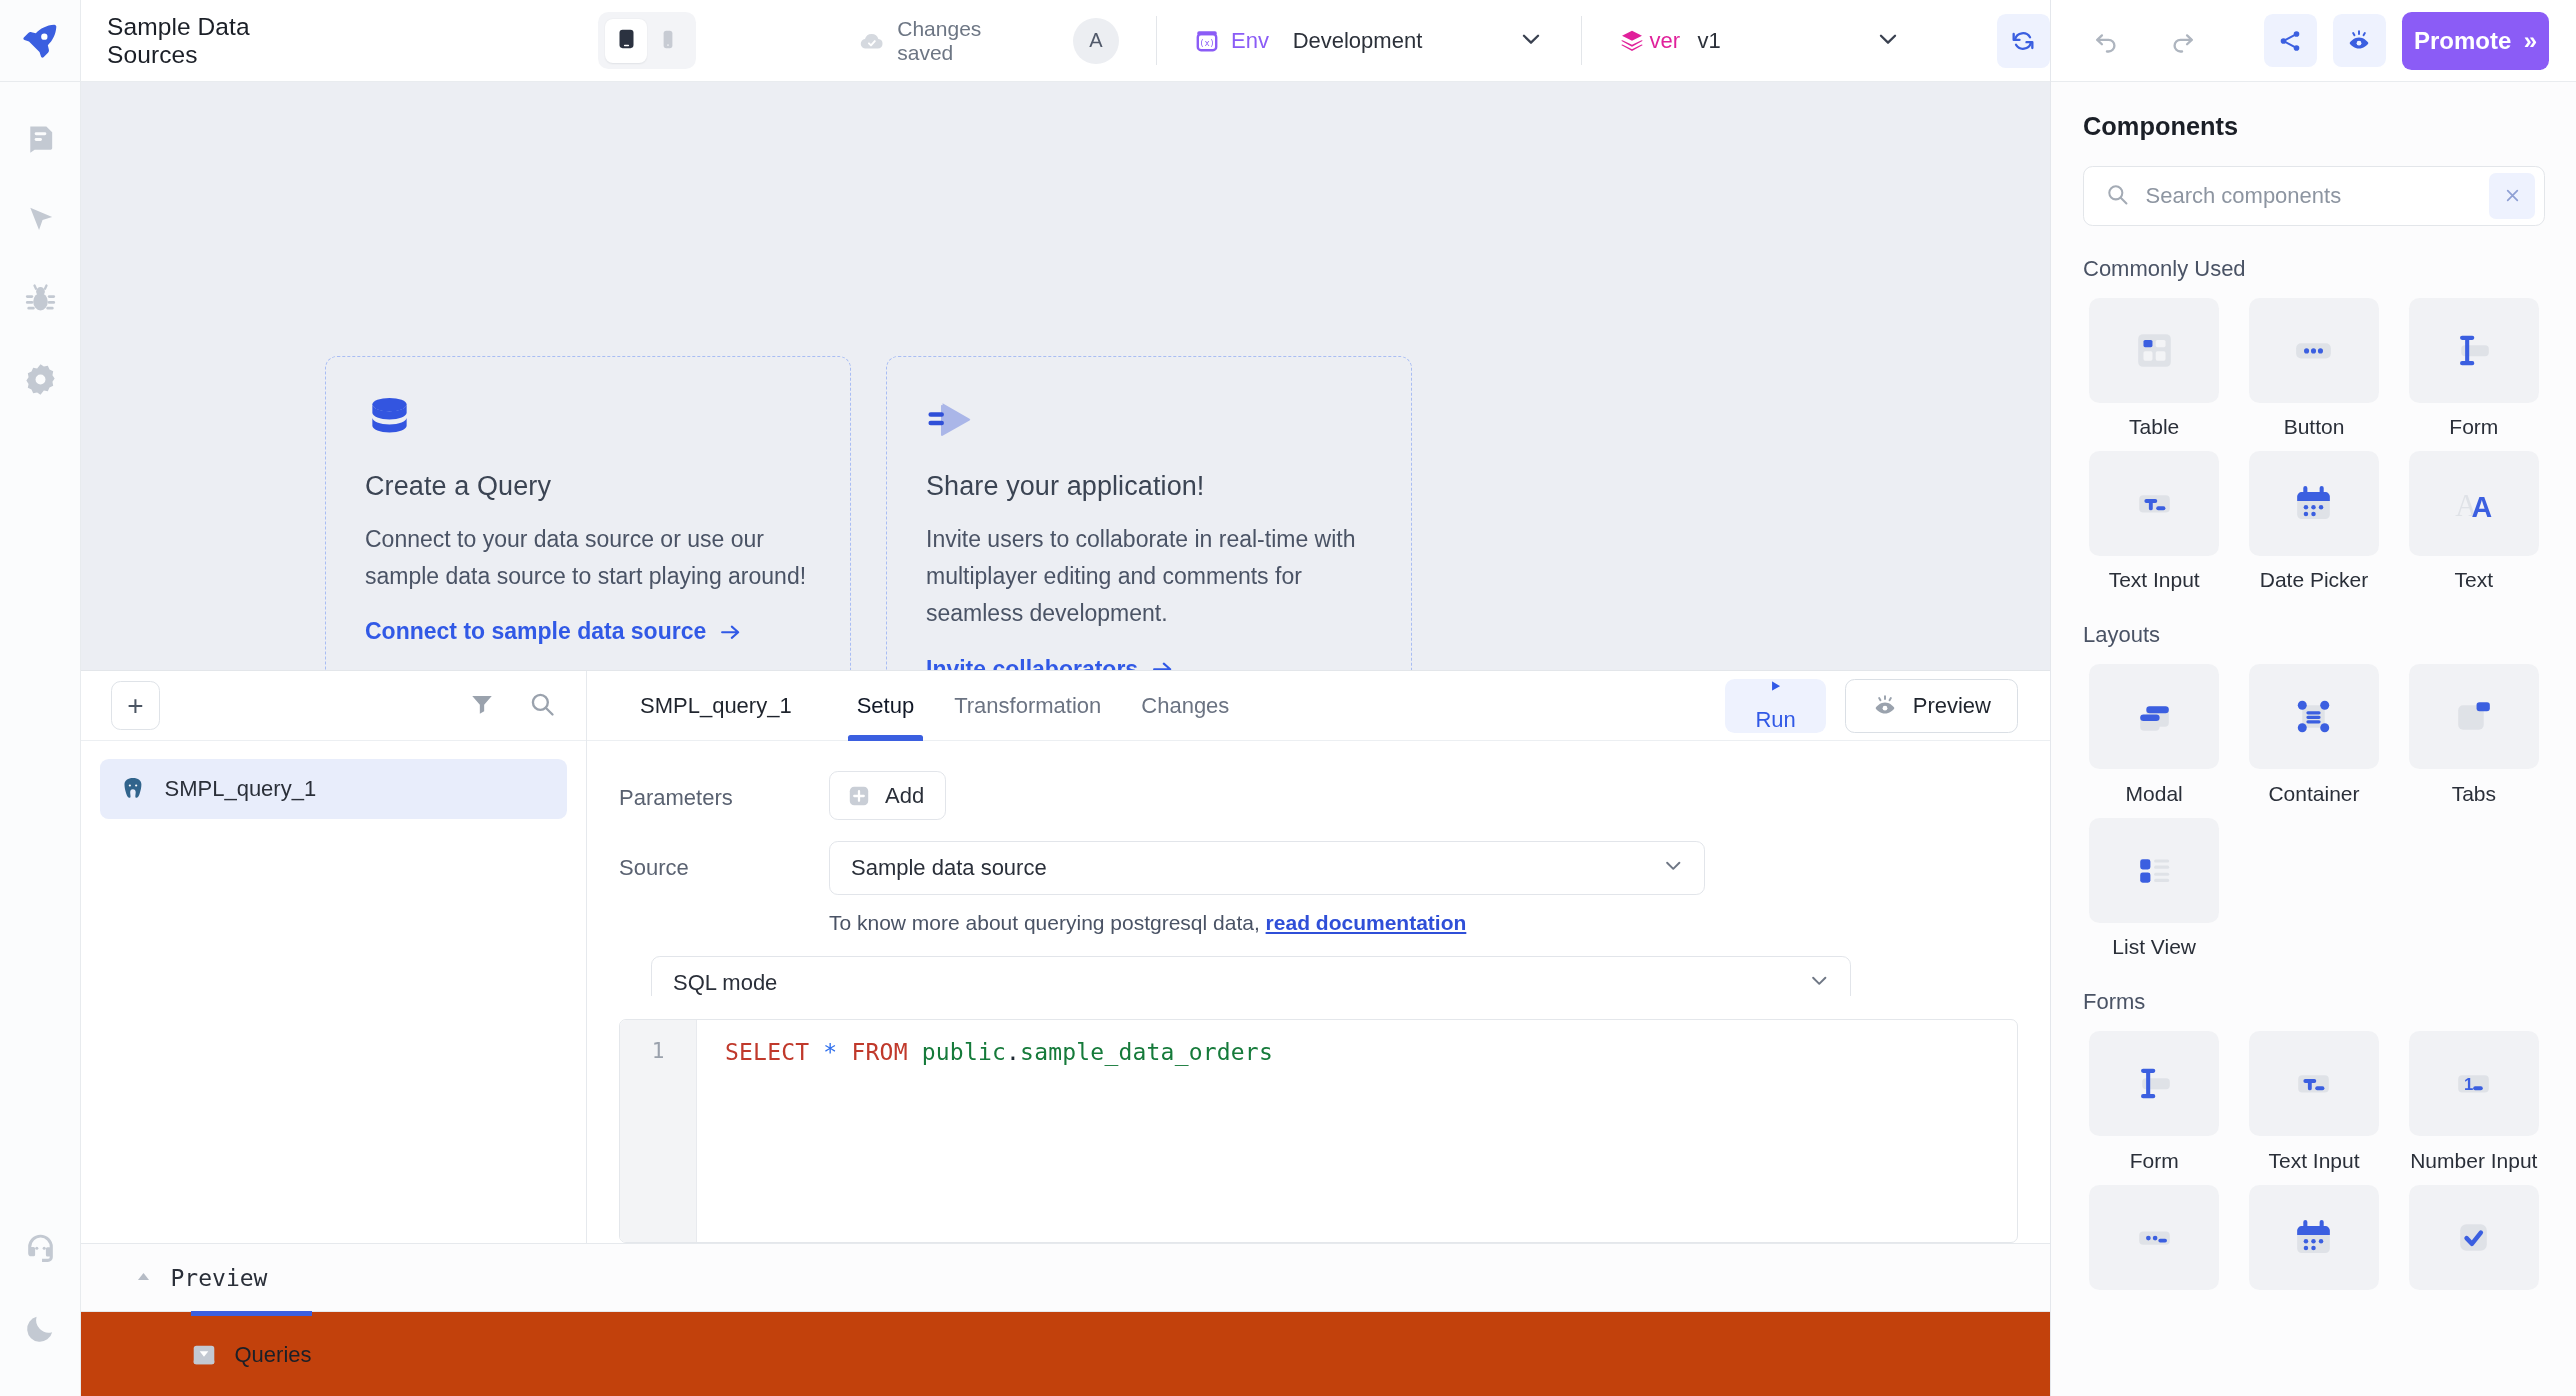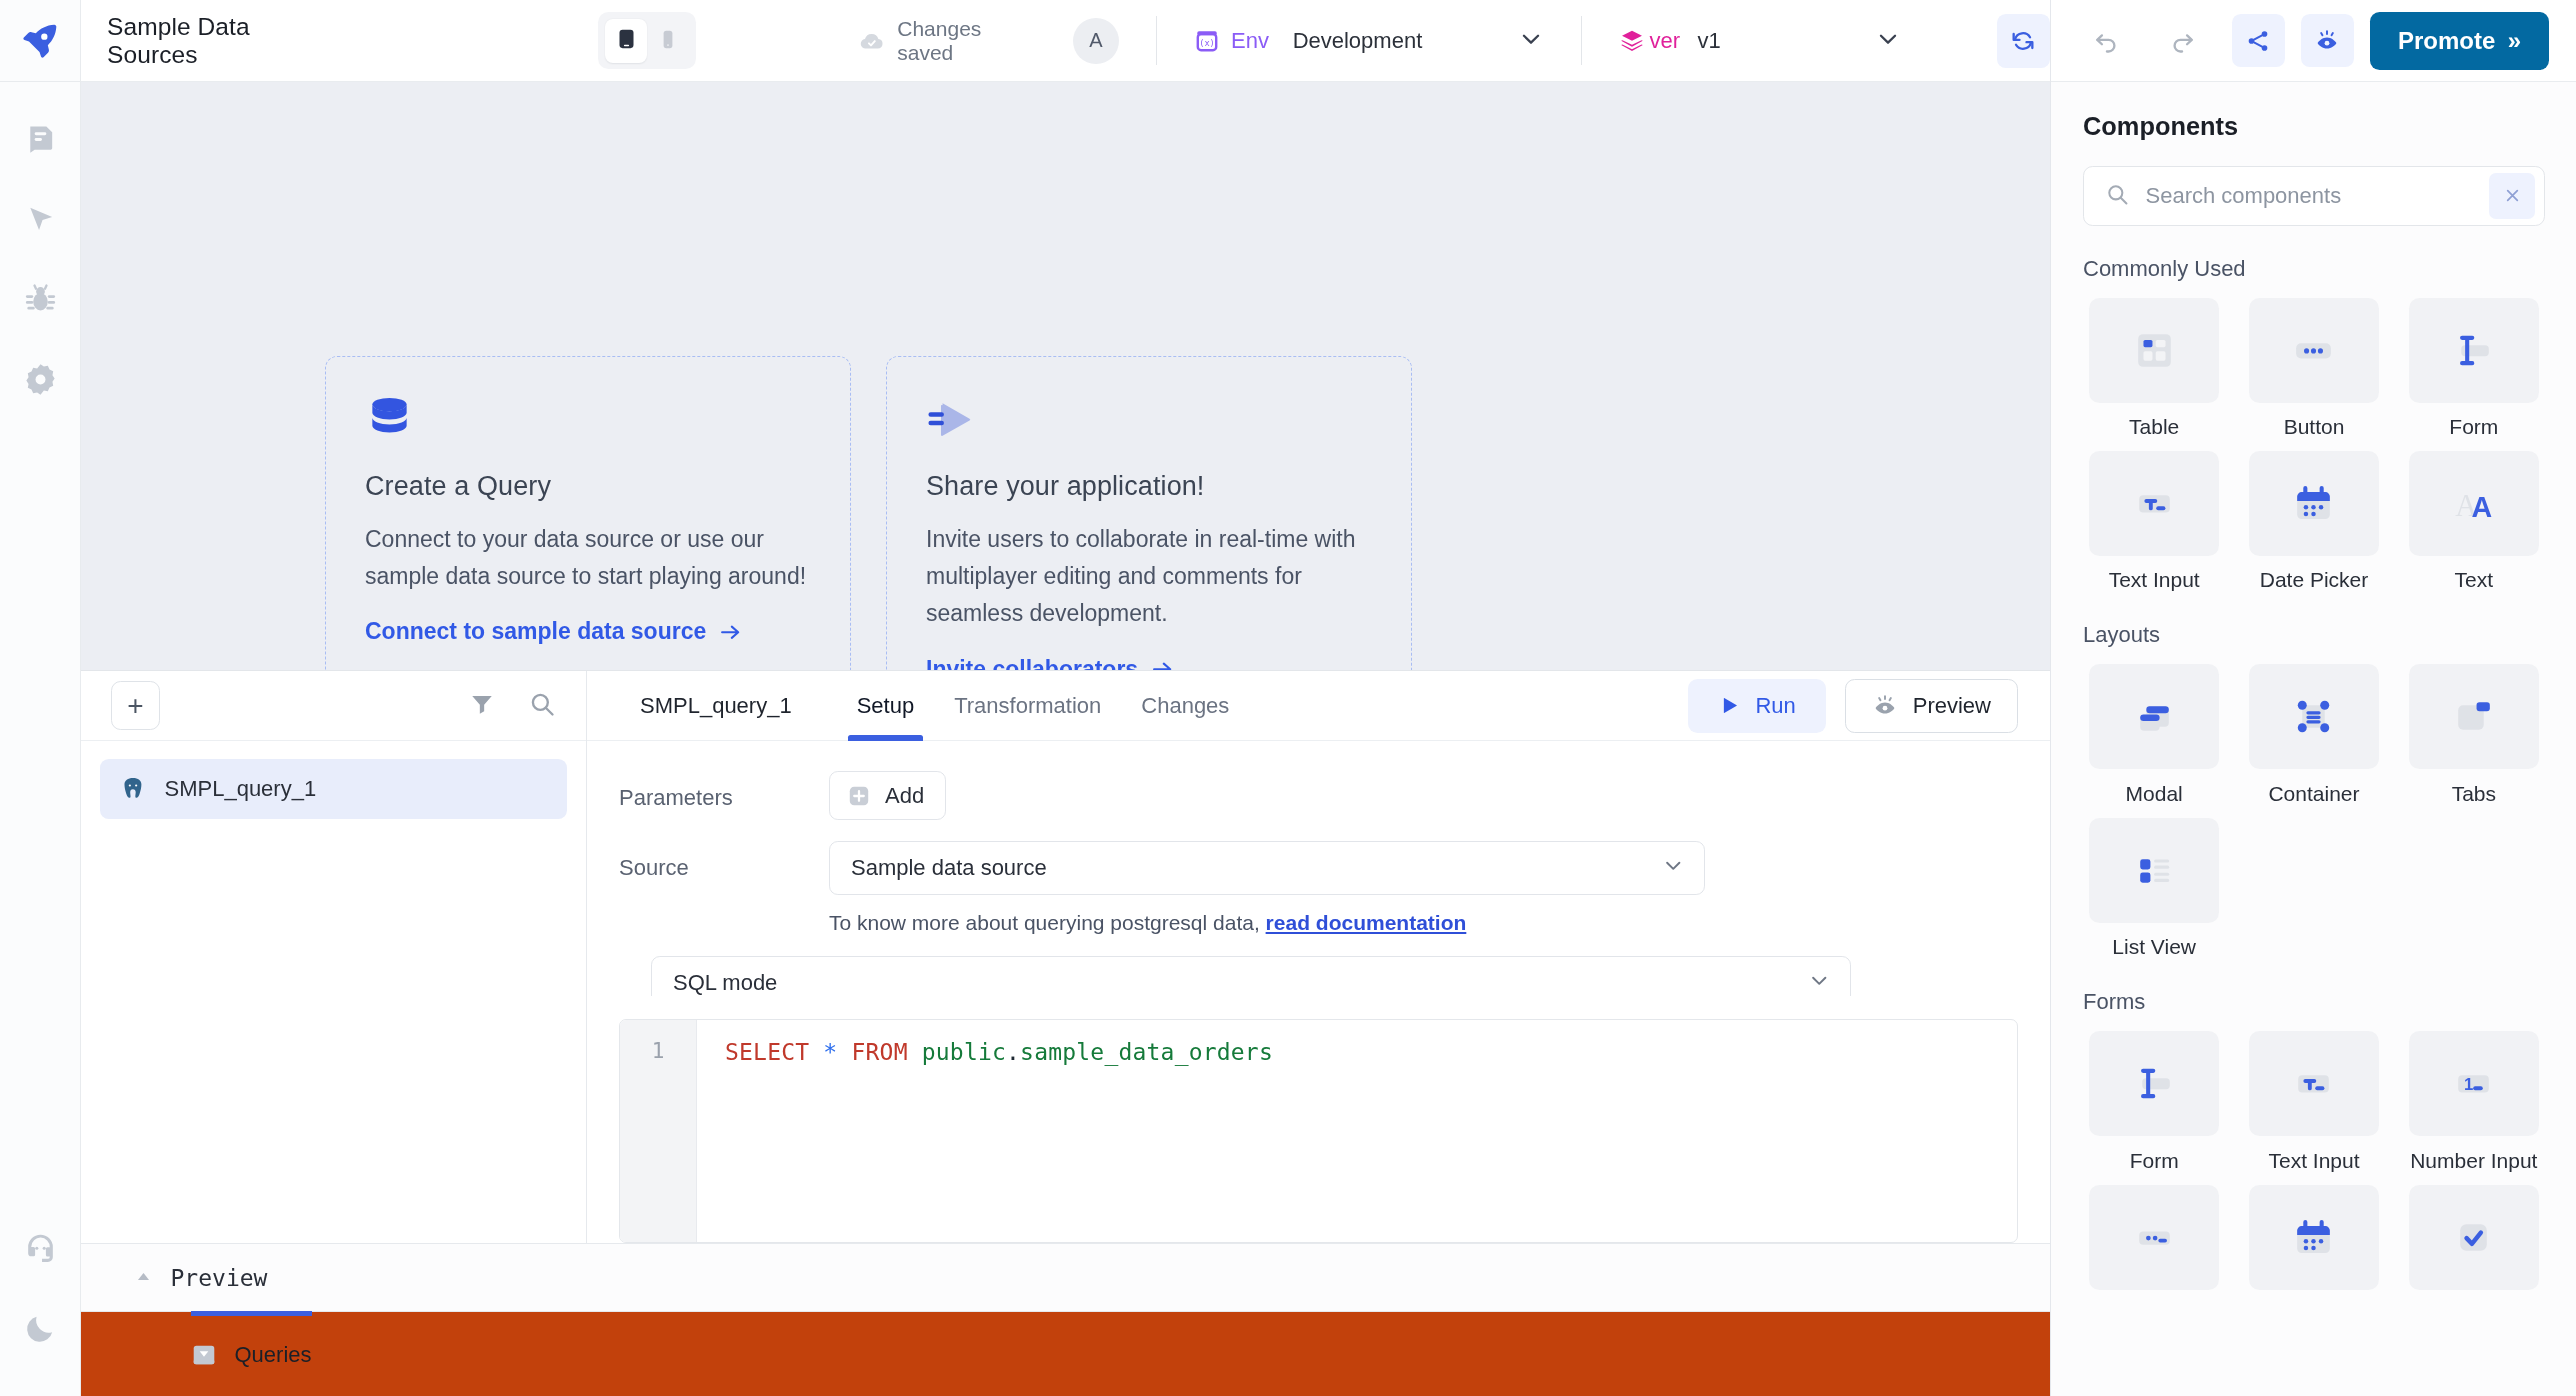--- a/index.html
+++ b/index.html
@@ -133,21 +133,21 @@
     position: relative;
   }
   .q-tab.active { color: #111827; font-weight: 500; }
   .q-tab.active::after {
     content: ""; position: absolute; left: -8.8px; right: -8.8px; bottom: 0; height: 5.3px;
     background: #3b5fe0; border-radius: 2.6px 2.6px 0 0;
   }
   .q-actions { margin-left: auto; display: flex; align-items: center; gap: 19px; }
   .btn-run {
     height: 54px; padding: 0 30px; border-radius: 9.6px; background: #eef2fe;
-    display: flex; align-items: center; gap: 14px; color: #3159e6; font-size: 22px; font-weight: 500;
+    display: flex; align-items: center; gap: 14px; color: #3159e6; font-size: 22px; font-weight: 500; flex-direction: column;
   }
   .btn-preview {
     height: 54px; padding: 0 26px; border-radius: 9.6px; background: #fff;
     border: 0.9px solid #dadfe5; display: flex; align-items: center; gap: 15px;
     color: #1f242d; font-size: 22px; font-weight: 500;
   }
 
   .q-form { flex: 1 1 auto; overflow: hidden; padding: 30px 32px 0 32px; }
   .form-row { display: flex; align-items: flex-start; margin-bottom: 21px; }
   .form-label { width: 210px; flex: 0 0 210px; font-size: 22px; color: #5a6271; padding-top: 14px; }
@@ -206,21 +206,21 @@
   }
   .rp-top {
     height: 82px; flex: 0 0 82px; background: #fff; border-bottom: 0.9px solid #e9ecef;
     display: flex; align-items: center; padding: 0 28px;
   }
   .undo-redo { display: flex; align-items: center; gap: 24.5px; }
   .rp-icon-btn { width: 53px; height: 53px; border-radius: 8.8px; display:flex; align-items:center; justify-content:center; }
   .rp-icon-btn.tint { background: #eef2fe; }
   .rp-right { margin-left: auto; display: flex; align-items: center; gap: 16px; }
   .btn-promote {
-    height: 58px; padding: 0 28px; border-radius: 9.6px; background: #0369a1; color: #fff;
+    height: 58px; padding: 0 12px; border-radius: 9.6px; background: #8b5cf6; color: #fff;
     font-size: 24px; font-weight: 700; display: flex; align-items: center; gap: 12.3px;
   }
 
   .rp-body { flex: 1 1 auto; overflow: hidden; padding: 30px 32px 0 32px; }
   .rp-title { font-size: 25.4px; font-weight: 700; color: #1b1f27; margin-bottom: 24.5px; }
   .search-box {
     height: 60px; border: 0.9px solid #e3e6ea; border-radius: 9.6px; background: #fff;
     display: flex; align-items: center; padding: 0 8.8px 0 21px; gap: 16px;
   }
   .search-box input {

